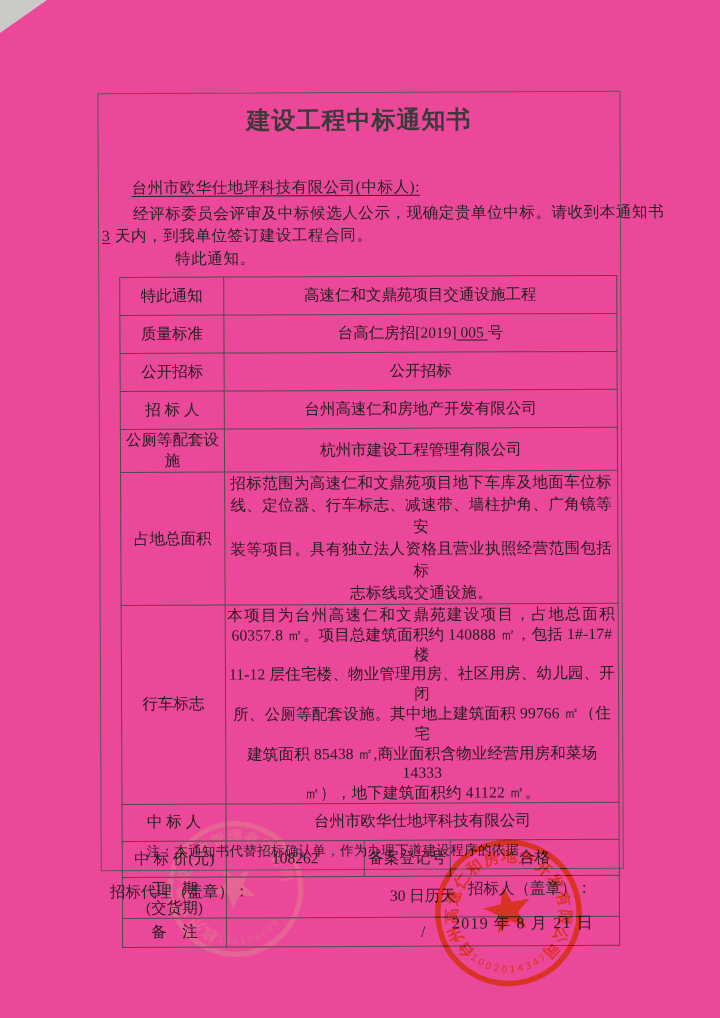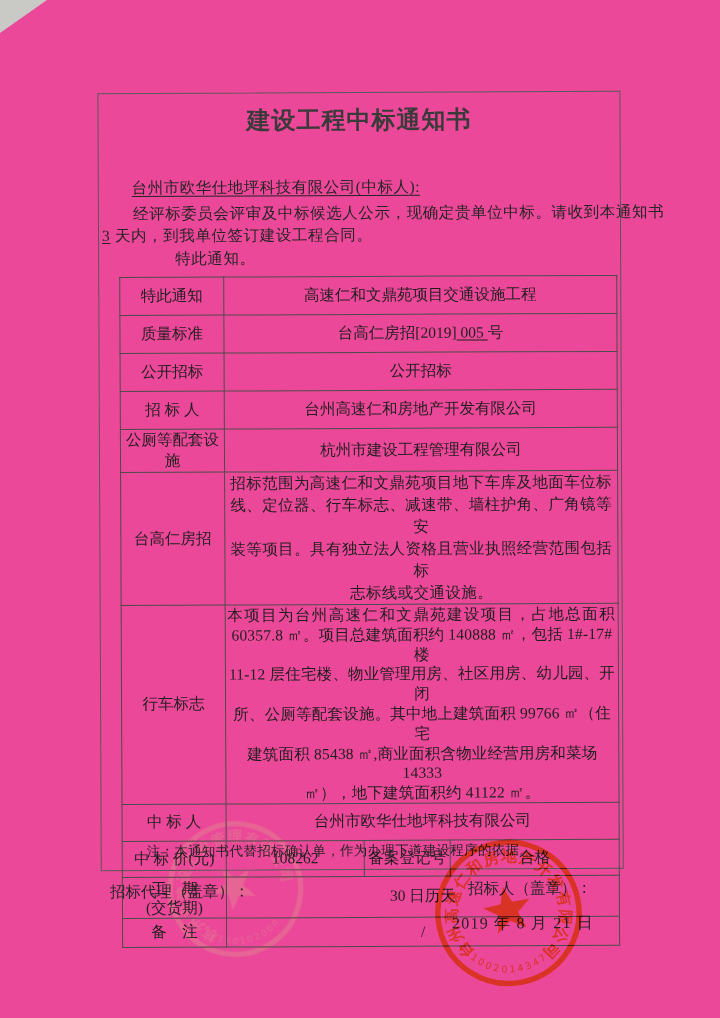--- a/index.html
+++ b/index.html
@@ -99,21 +99,21 @@
         </tr>
         <tr style="height:38px">
           <td>招 标 人</td>
           <td colspan="3">台州高速仁和房地产开发有限公司</td>
         </tr>
         <tr style="height:38px">
           <td>公厕等配套设施</td>
           <td colspan="3">杭州市建设工程管理有限公司</td>
         </tr>
         <tr style="height:99px">
-          <td>台高仁房招</td>
+          <td>占地总面积</td>
           <td colspan="3" class="lt lines-22">
             <div>招标范围为高速仁和文鼎苑项目地下车库及地面车位标</div>
             <div>线、定位器、行车标志、减速带、墙柱护角、广角镜等安</div>
             <div>装等项目。具有独立法人资格且营业执照经营范围包括标</div>
             <div>志标线或交通设施。</div>
           </td>
         </tr>
         <tr style="height:124px">
           <td>行车标志</td>
           <td colspan="3" class="lt lines-20">

